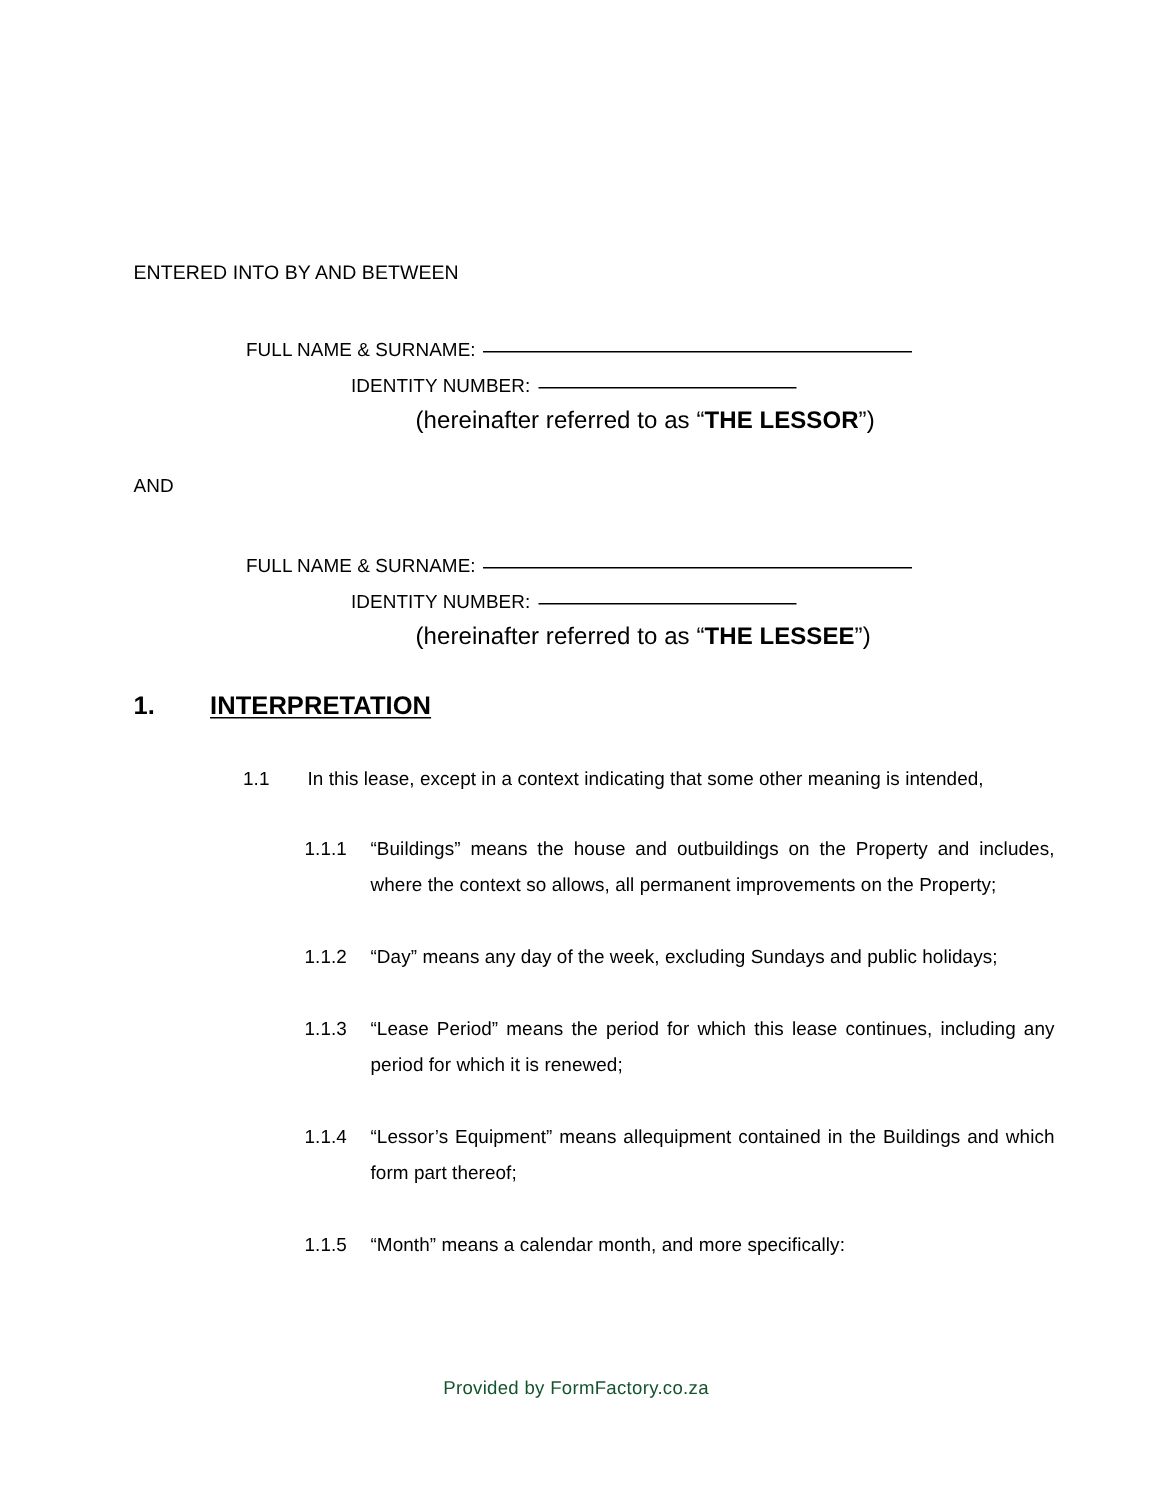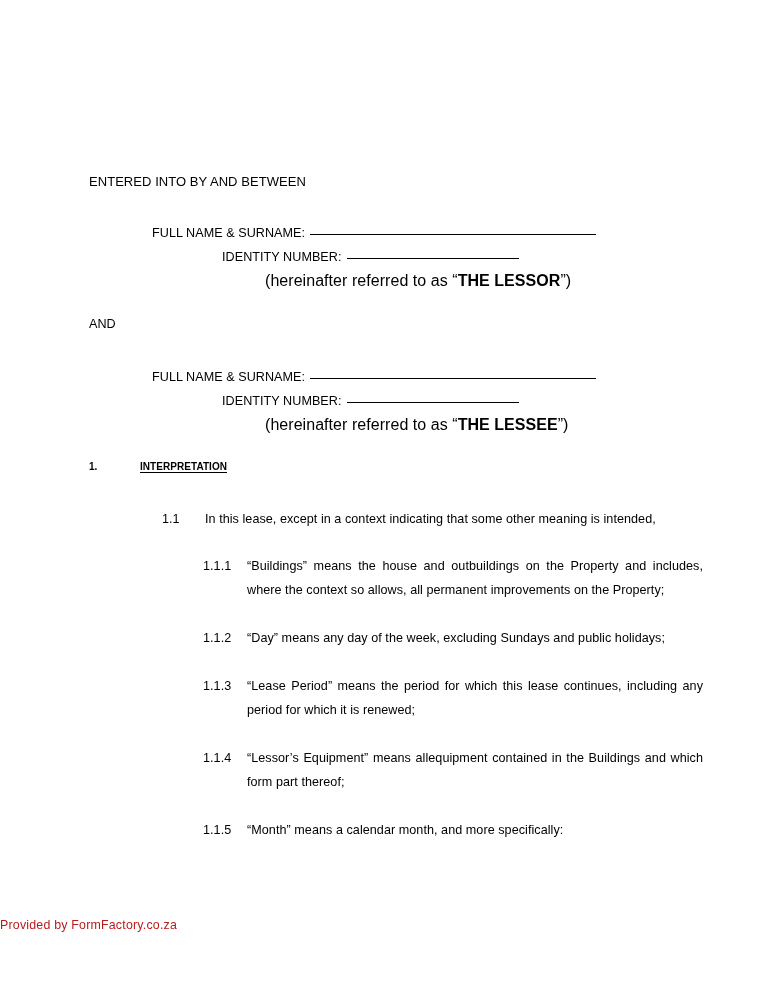--- a/index.html
+++ b/index.html
@@ -57,21 +57,21 @@
     position: absolute;
     left: 89px;
     top: 317px;
     font-size: 12.6px;
     letter-spacing: 0.05px;
   }
 
   
   .party-block {
     position: absolute;
-    left: 0;
+    left: 12px;
     width: 674px;
   }
   .party-lessor { top: 221px; }
   .party-lessee { top: 365px; }
 
   .field-row {
     font-size: 12.6px;
     line-height: 24px;
     white-space: nowrap;
     letter-spacing: 0.05px;
@@ -95,21 +95,21 @@
     letter-spacing: 0.05px;
     margin-left: 16px;
   }
   .hereinafter-row b { font-weight: bold; }
 
   
   .section-heading {
     position: absolute;
     left: 89px;
     top: 461px;
-    font-size: 10px;
+    font-size: 17px;
     font-weight: bold;
     letter-spacing: 0.05px;
   }
   .section-heading .sec-num {
     display: inline-block;
     width: 51px;
   }
   .section-heading .sec-title {
     text-decoration: underline;
     text-underline-offset: 2px;
@@ -153,22 +153,23 @@
   }
   .clause-l2 .cl-body { display: block; }
   .clause b { font-weight: normal; }
 
   
   .footer {
     position: absolute;
     left: 0;
     top: 918px;
     width: 768px;
+    text-align: center;
     font-size: 12.4px;
-    color: #b91c1c;
+    color: #14532d;
     letter-spacing: 0.2px;
   }
 </style>
 </head>
 <body>
 
 <div class="page">
 
 
   <div class="entered-line">ENTERED INTO BY AND BETWEEN</div>

